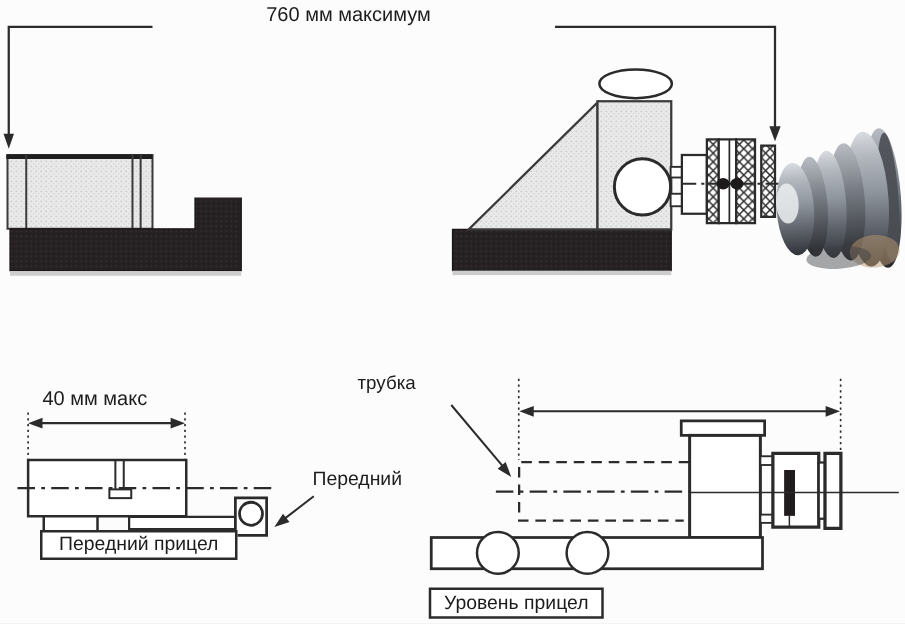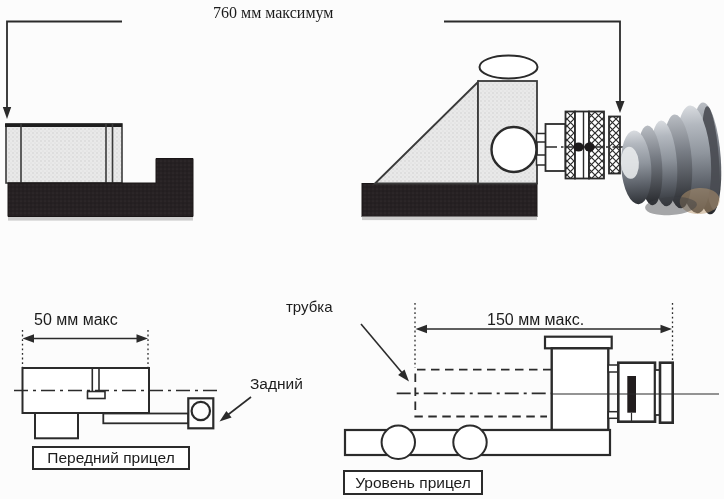--- a/index.html
+++ b/index.html
@@ -3,31 +3,31 @@
 <meta charset="utf-8">
 <style>
   html,body{margin:0;padding:0;background:#e9e9e9;}
   .canvas{
     position:relative;width:724px;height:499px;background:#fcfcfc;
     font-family:"Liberation Sans","DejaVu Sans",sans-serif;color:#1c1c1c;
     overflow:hidden;
   }
   .canvas svg{position:absolute;left:0;top:0;}
   .lbl{position:absolute;white-space:nowrap;color:#1c1c1c;}
-  .lbl-760{left:213px;top:4px;font-size:16px;font-family:Liberation Serif, serif;}
+  .lbl-760{left:213px;top:4px;font-size:16px;}
   .lbl-60{left:34px;top:311px;font-size:16px;}
   .lbl-150{left:487px;top:311px;font-size:16px;}
   .lbl-antiglare{left:286px;top:299px;font-size:15px;line-height:16.5px;}
   .lbl-level{left:250px;top:375px;font-size:15.5px;}
   .caption{
     position:absolute;border:2px solid #2b2b2b;background:#fff;
     display:flex;align-items:center;justify-content:center;
     font-size:15.5px;
   }
-  .caption-front{left:32px;top:446px;width:154px;height:20px;}
+  .caption-front{left:32px;top:424px;width:154px;height:20px;}
   .caption-rear{left:343px;top:470px;width:136px;height:21px;}
 </style>
 </head>
 <body>
 
 <div class="canvas">
 
   <svg width="724" height="499" viewBox="0 0 724 499">
     <defs>
       <pattern id="stippleLight" width="4" height="4" patternUnits="userSpaceOnUse">
@@ -143,22 +143,21 @@
       <rect x="655" y="370" width="5" height="45" fill="#ffffff" stroke="#2b2b2b" stroke-width="1.8"></rect>
       <rect x="660" y="362.7" width="12.7" height="60" fill="#ffffff" stroke="#2b2b2b" stroke-width="2.6"></rect>
       <line x1="551.7" y1="394" x2="719" y2="394" stroke="#2b2b2b" stroke-width="1.2"></line>
       <rect x="345" y="430" width="265" height="25" fill="#ffffff" stroke="#2b2b2b" stroke-width="2.2"></rect>
       <circle cx="398.3" cy="442.3" r="16.7" fill="#ffffff" stroke="#2b2b2b" stroke-width="2"></circle>
       <circle cx="470" cy="442.3" r="16.7" fill="#ffffff" stroke="#2b2b2b" stroke-width="2"></circle>
     </g>
   </svg>
 
   <div class="lbl lbl-760">760 мм максимум</div>
-  <div class="lbl lbl-60">50 мм макс</div>
-  <div class="lbl lbl-150">150 мм макс.</div>
+  <div class="lbl lbl-60">40 мм макс</div>
   <div class="lbl lbl-antiglare">
     <span style="display:block">трубка</span>
   </div>
-  <div class="lbl lbl-level">Задний</div>
+  <div class="lbl lbl-level">Передний</div>
   <div class="caption caption-front">Передний прицел</div>
   <div class="caption caption-rear">Уровень прицел</div>
 
 </div>
 
 </body></html>

